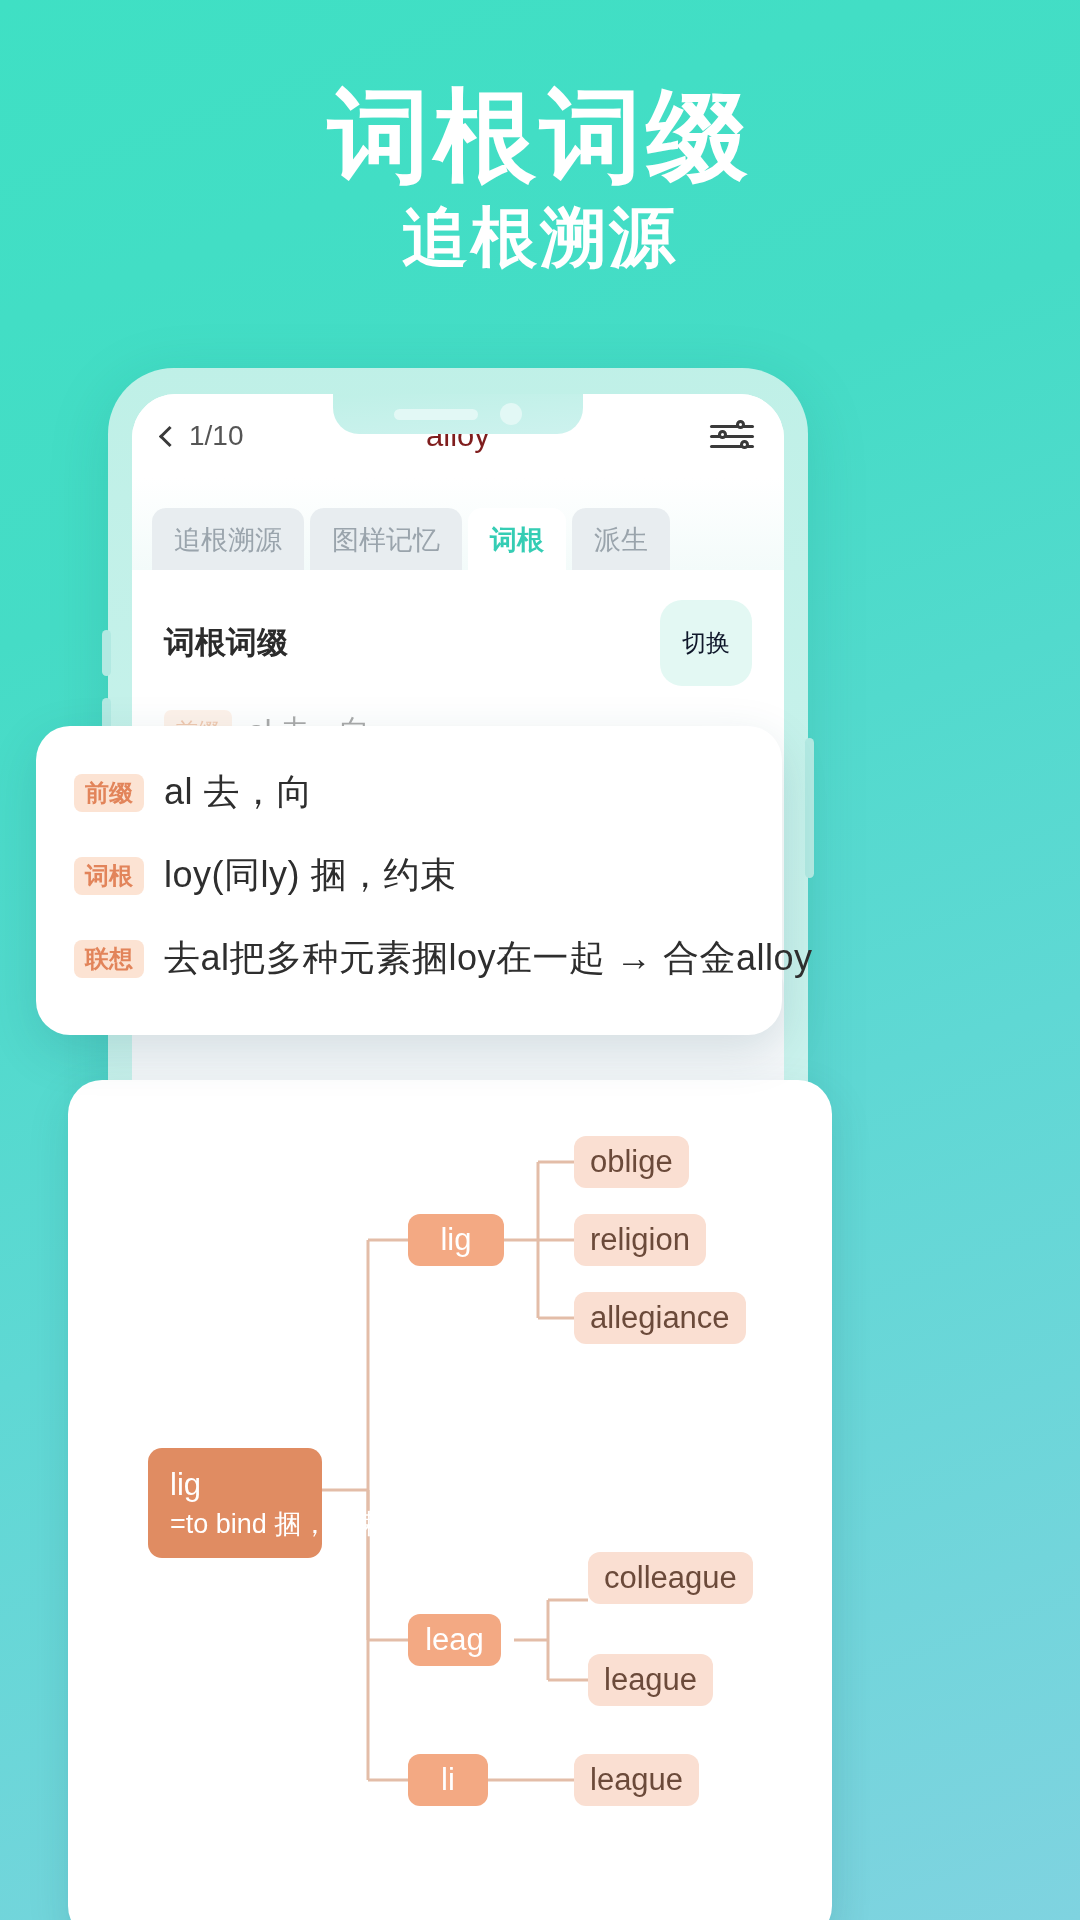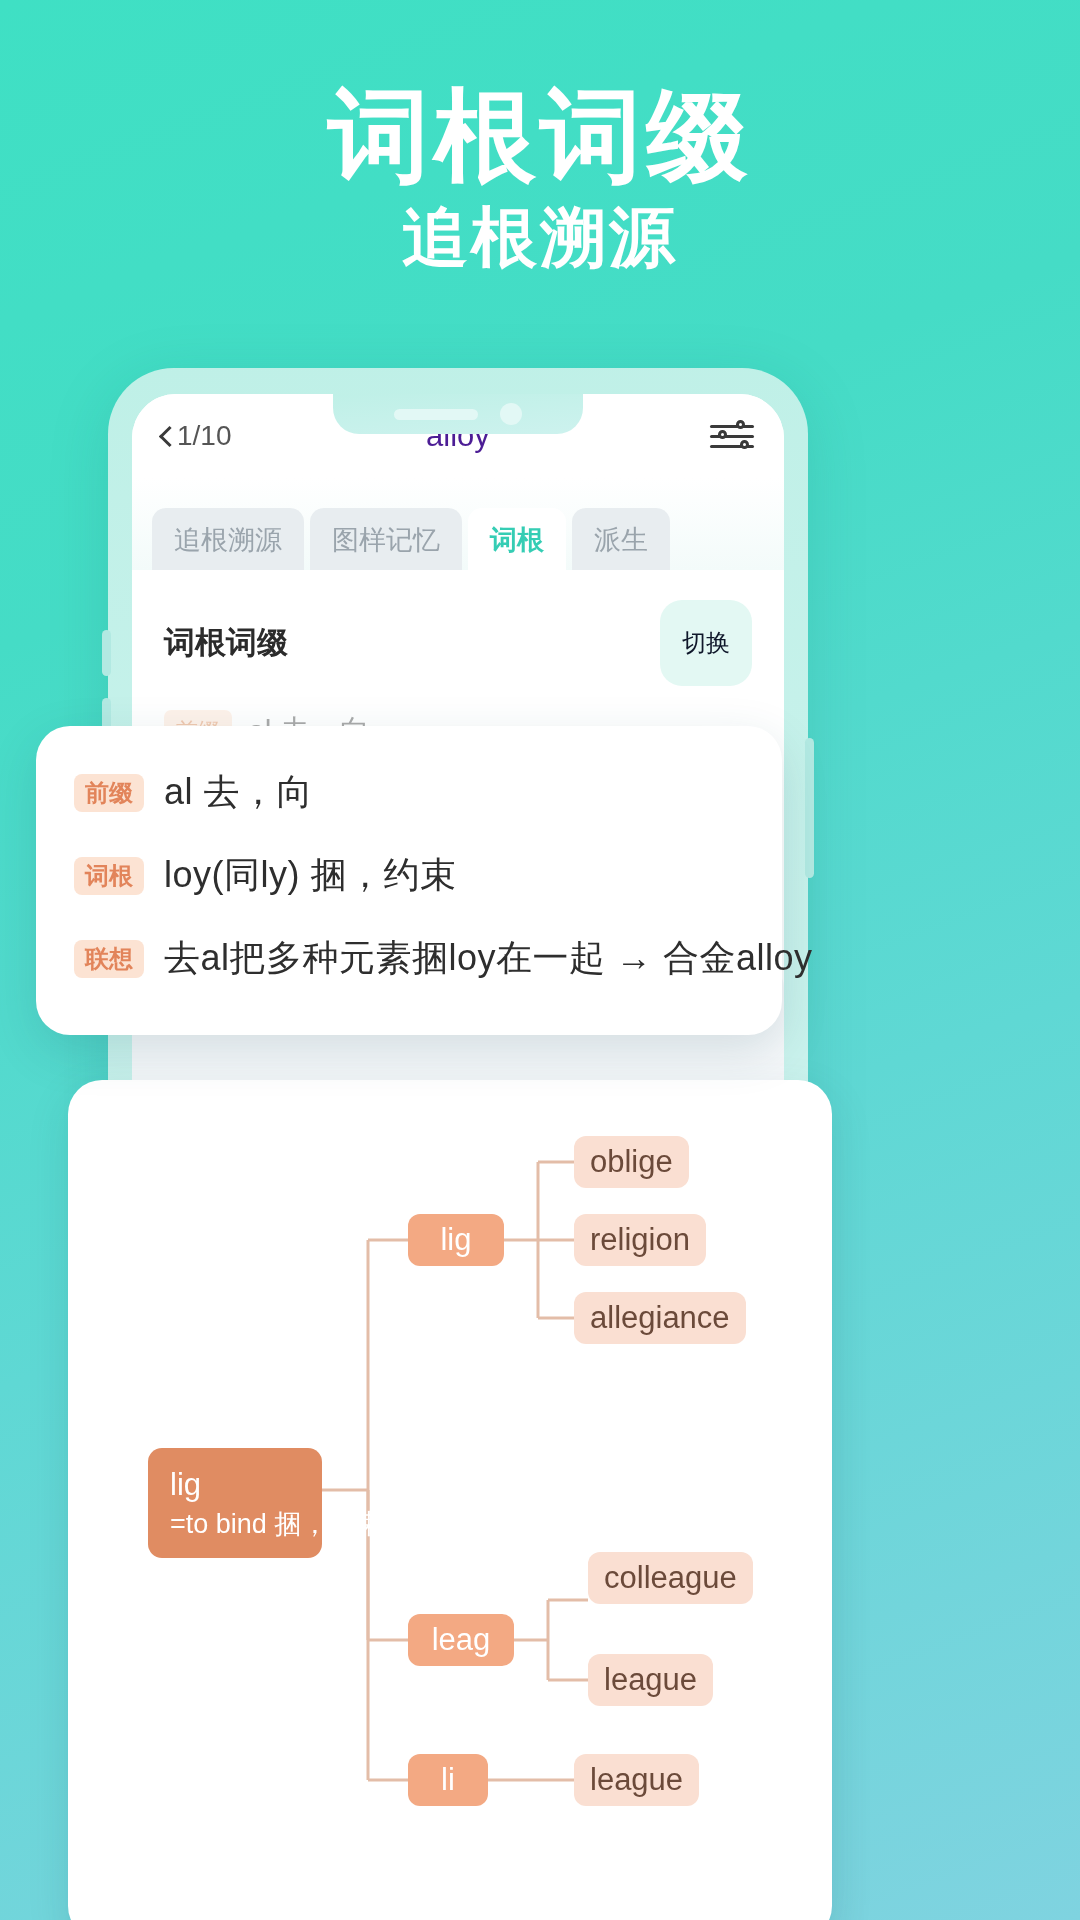--- a/index.html
+++ b/index.html
@@ -62,29 +62,29 @@
   .bars i:nth-child(3){height:14px;} .bars i:nth-child(4){height:19px;}
   .batt { width:30px; height:15px; border:2px solid #111; border-radius:4px; position:relative; }
   .batt::after{content:"";position:absolute;right:-5px;top:4px;width:3px;height:7px;background:#111;border-radius:0 2px 2px 0;}
   .batt i { position:absolute; left:1.5px; top:1.5px; bottom:1.5px; width:80%; background:#111; border-radius:2px; display:block; }
 
   
   .navbar {
     height:84px; display:flex; align-items:center; padding:0 30px;
     position:relative; background:#fff;
   }
-  .nav-left { display:flex; align-items:center; cursor:pointer; }
+  .nav-left { display:flex; align-items:center; gap:12px; cursor:pointer; }
   .chev {
     width:15px; height:15px; border-left:3px solid #3a3a3a; border-bottom:3px solid #3a3a3a;
     transform:rotate(45deg); display:inline-block;
   }
   .nav-count { font-size:28px; color:#555; }
   .nav-title {
     position:absolute; left:0; right:0; text-align:center;
-    font-size:31px; color:#4c1d95; pointer-events:none;
+    font-size:31px; color:#7f1d1d; pointer-events:none;
   }
   .nav-right { margin-left:auto; width:44px; height:34px; position:relative; cursor:pointer; }
   .nav-right span { position:absolute; left:0; right:0; height:3px; background:#3a3a3a; border-radius:2px; }
   .nav-right span:nth-child(1){ top:6px; }
   .nav-right span:nth-child(2){ top:16px; }
   .nav-right span:nth-child(3){ top:26px; }
   .nav-right b { position:absolute; width:9px; height:9px; border-radius:50%; background:#fff; border:3px solid #3a3a3a; }
   .nav-right b:nth-of-type(1){ left:26px; top:1px; }
   .nav-right b:nth-of-type(2){ left:8px;  top:11px; }
   .nav-right b:nth-of-type(3){ left:30px; top:21px; }
@@ -274,21 +274,21 @@
       <path d="M470 700 H506"></path>
     </g>
   </svg>
 
   <div class="node root" style="left:80px; top:368px; width:174px;">
     <span class="r1">lig</span>
     <span class="r2">=to bind 捆，约束</span>
   </div>
 
   <div class="node mid" style="left:340px; top:134px; width:96px;">lig</div>
-  <div class="node mid" style="left:340px; top:534px; width:106px;">leag</div>
+  <div class="node mid" style="left:340px; top:534px; width:93px;">leag</div>
   <div class="node mid" style="left:340px; top:674px; width:80px;">li</div>
 
   <div class="node light" style="left:506px; top:56px;">oblige</div>
   <div class="node light" style="left:506px; top:134px;">religion</div>
   <div class="node light" style="left:506px; top:212px;">allegiance</div>
 
   <div class="node light" style="left:520px; top:472px;">colleague</div>
   <div class="node light" style="left:520px; top:574px;">league</div>
 
   <div class="node light" style="left:506px; top:674px;">league</div>

